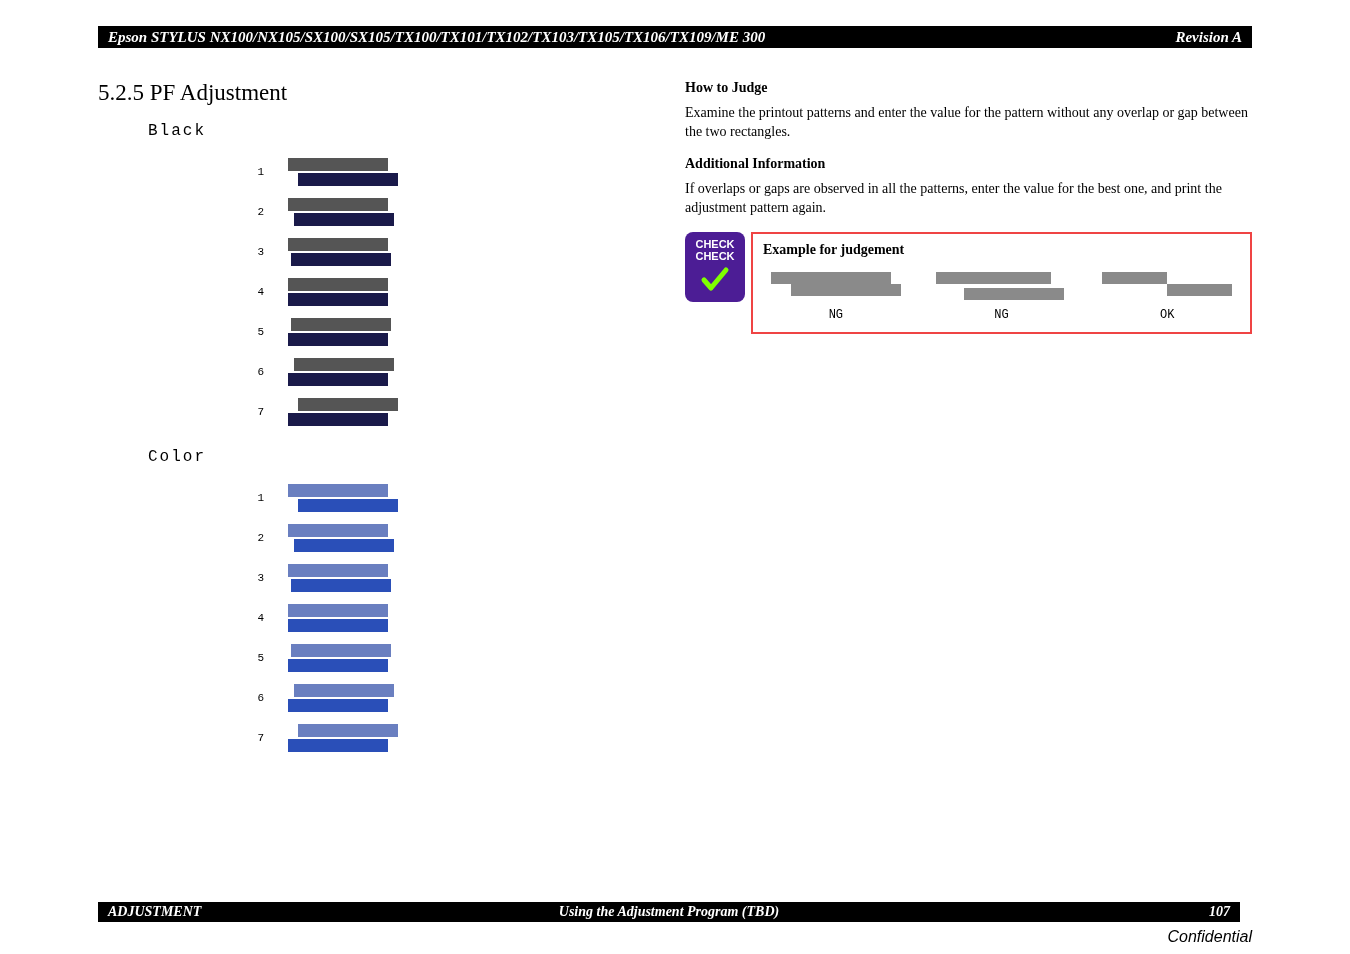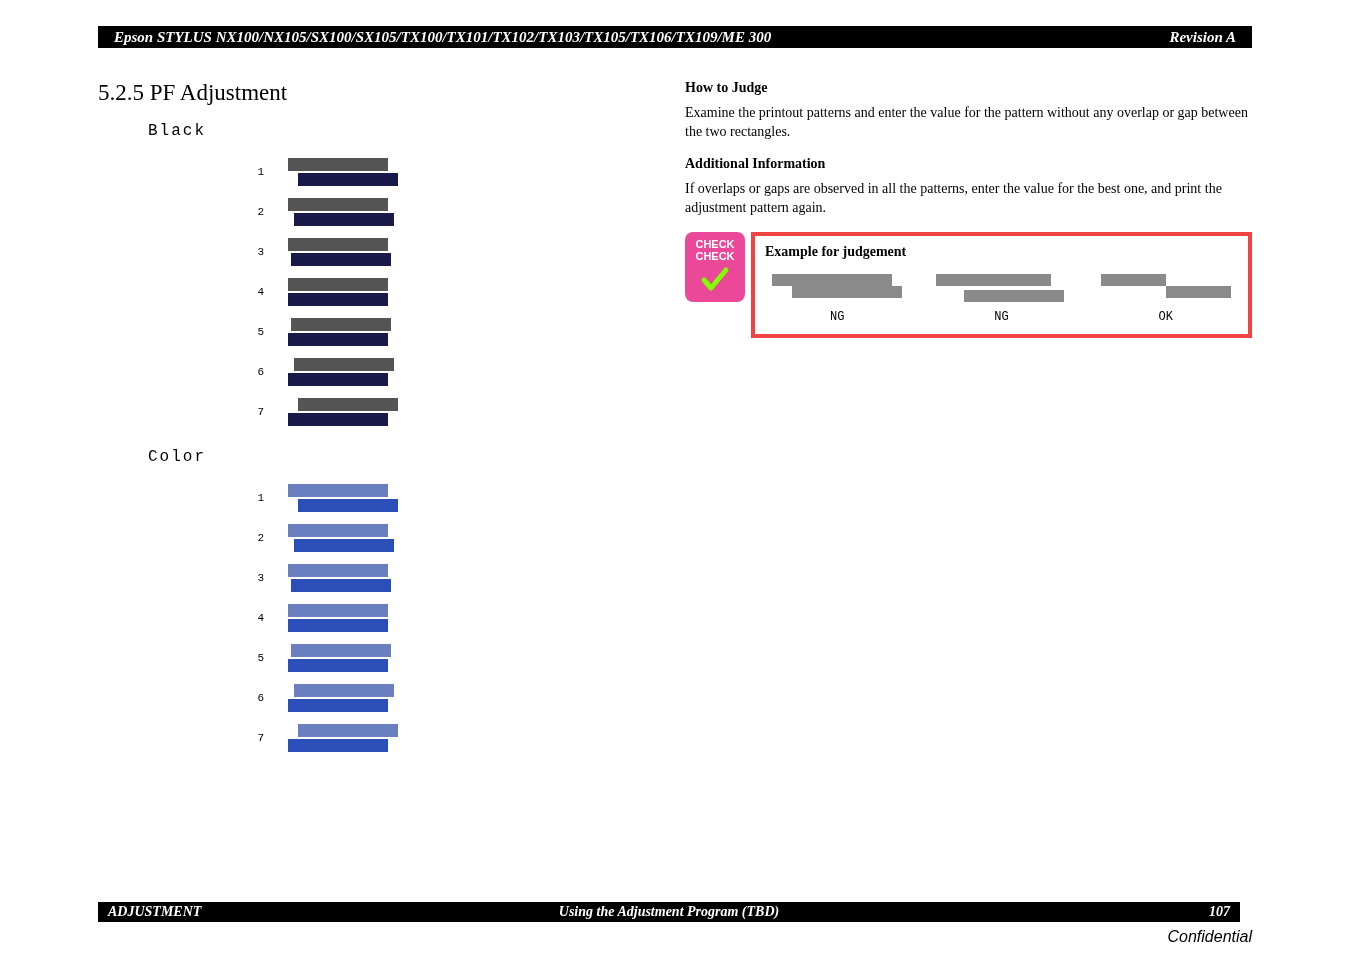--- a/index.html
+++ b/index.html
@@ -15,21 +15,21 @@
     position: absolute;
     top: 26px;
     left: 98px;
     right: 98px;
     height: 22px;
     background: #000;
     color: #fff;
     display: flex;
     justify-content: space-between;
     align-items: center;
-    padding: 0 16px;
+    padding: 0 10px;
     font-style: italic;
     font-weight: bold;
     font-size: 15px;
   }
   .content {
     position: absolute;
     top: 80px;
     left: 98px;
     right: 98px;
     bottom: 60px;
@@ -115,35 +115,35 @@
   }
 
   .checkpoint-wrap {
     display: flex;
     gap: 0;
     margin-top: 10px;
   }
   .cp-badge {
     width: 60px;
     height: 70px;
-    background: #ec4899;
+    background: #4c1d95;
     border-radius: 8px;
     color: #fff;
     display: flex;
     flex-direction: column;
     align-items: center;
     justify-content: flex-start;
     padding-top: 6px;
     font-family: Arial, sans-serif;
     flex-shrink: 0;
   }
   .cp-badge .t1 { font-size: 11px; font-weight: bold; }
   .cp-badge svg { margin-top: 4px; }
   .cp-box {
-    border: 4px solid #ef4444;
+    border: 2px solid #ef4444;
     flex: 1;
     margin-left: 6px;
     padding: 8px 10px 10px 10px;
   }
   .cp-title {
     font-weight: bold;
     font-size: 14px;
     margin-bottom: 10px;
   }
   .cp-examples {

